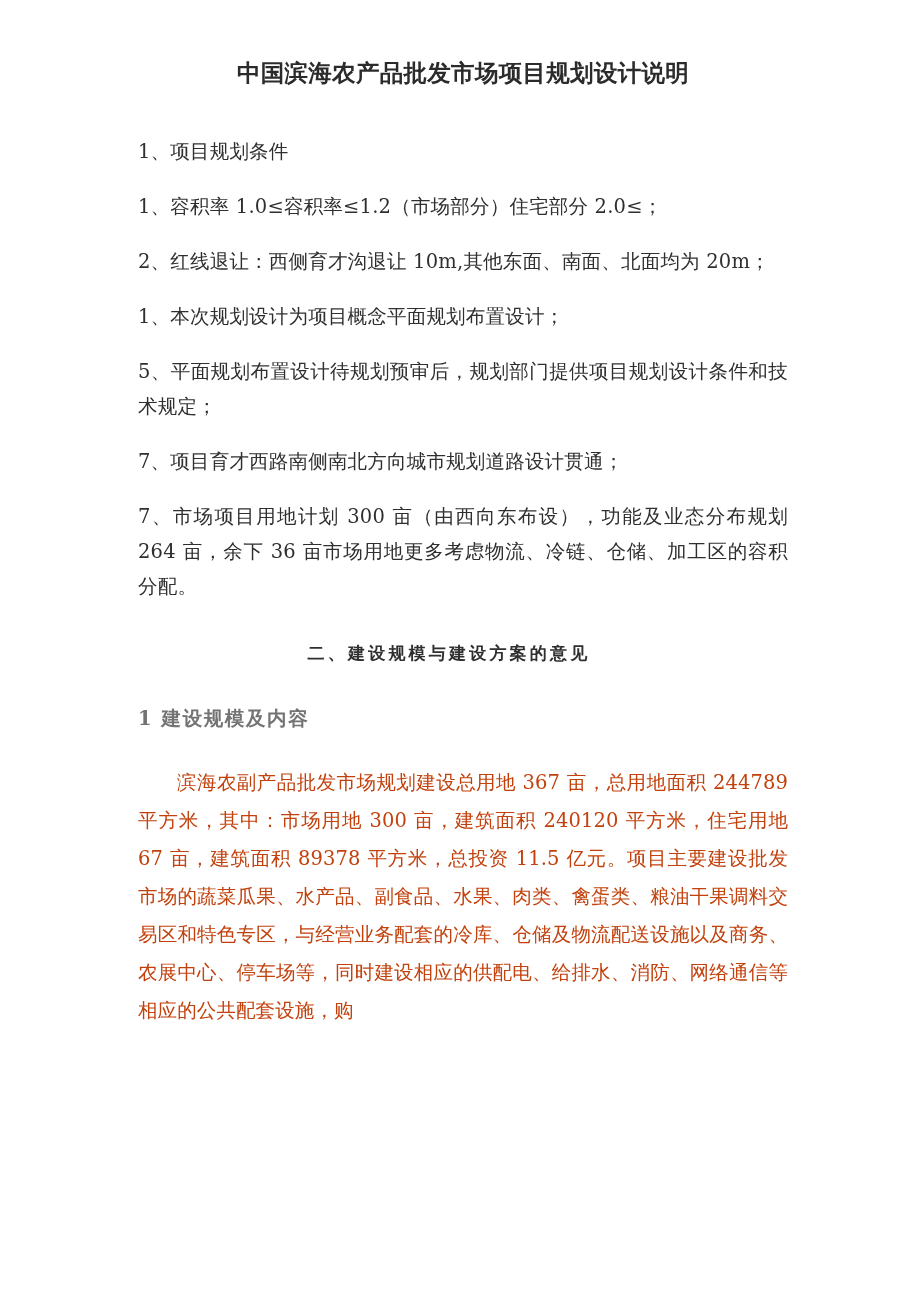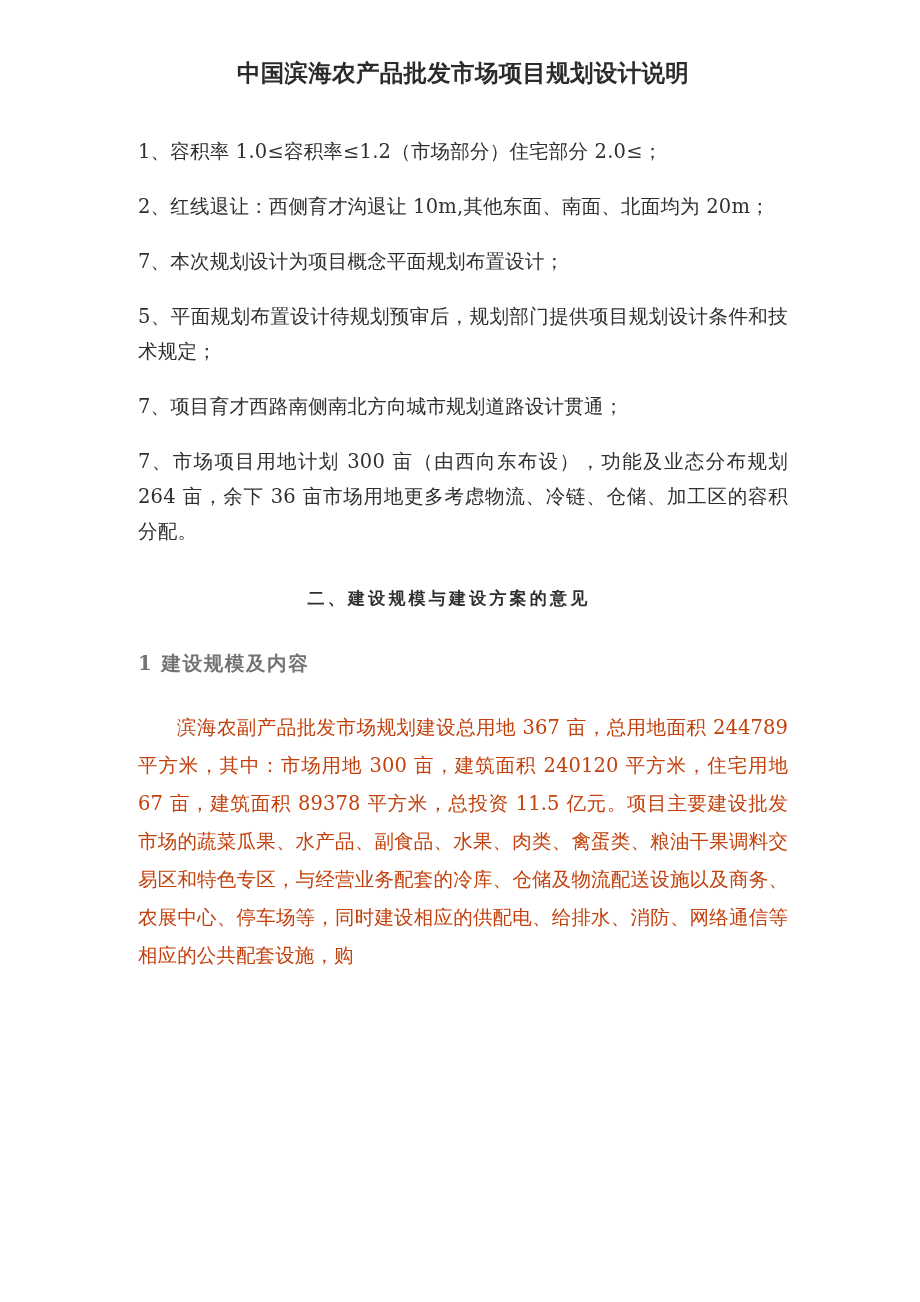--- a/index.html
+++ b/index.html
@@ -88,23 +88,24 @@
 </style>
 </head>
 <body>
 
 <div class="page">
   <div class="content">
 
     <h1 class="doc-title">中国滨海农产品批发市场项目规划设计说明</h1>
 
     <div class="list-block">
+      <p class="clause">1、项目规划条件</p>
       <p class="clause">1、容积率 1.0≤容积率≤1.2（市场部分）住宅部分 2.0≤；</p>
       <p class="clause">2、红线退让：西侧育才沟退让 10m,其他东面、南面、北面均为 20m；</p>
-      <p class="clause">7、本次规划设计为项目概念平面规划布置设计；</p>
+      <p class="clause">1、本次规划设计为项目概念平面规划布置设计；</p>
       <p class="clause">5、平面规划布置设计待规划预审后，规划部门提供项目规划设计条件和技术规定；</p>
       <p class="clause">7、项目育才西路南侧南北方向城市规划道路设计贯通；</p>
       <p class="clause">7、市场项目用地计划 300 亩（由西向东布设），功能及业态分布规划 264 亩，余下 36 亩市场用地更多考虑物流、冷链、仓储、加工区的容积分配。</p>
     </div>
 
     <h2 class="section-heading">二、建设规模与建设方案的意见</h2>
 
     <h3 class="sub-heading">1 建设规模及内容</h3>
 
     <p class="body-para">滨海农副产品批发市场规划建设总用地 367 亩，总用地面积 244789 平方米，其中：市场用地 300 亩，建筑面积 240120 平方米，住宅用地 67 亩，建筑面积 89378 平方米，总投资 11.5 亿元。项目主要建设批发市场的蔬菜瓜果、水产品、副食品、水果、肉类、禽蛋类、粮油干果调料交易区和特色专区，与经营业务配套的冷库、仓储及物流配送设施以及商务、农展中心、停车场等，同时建设相应的供配电、给排水、消防、网络通信等相应的公共配套设施，购</p>

